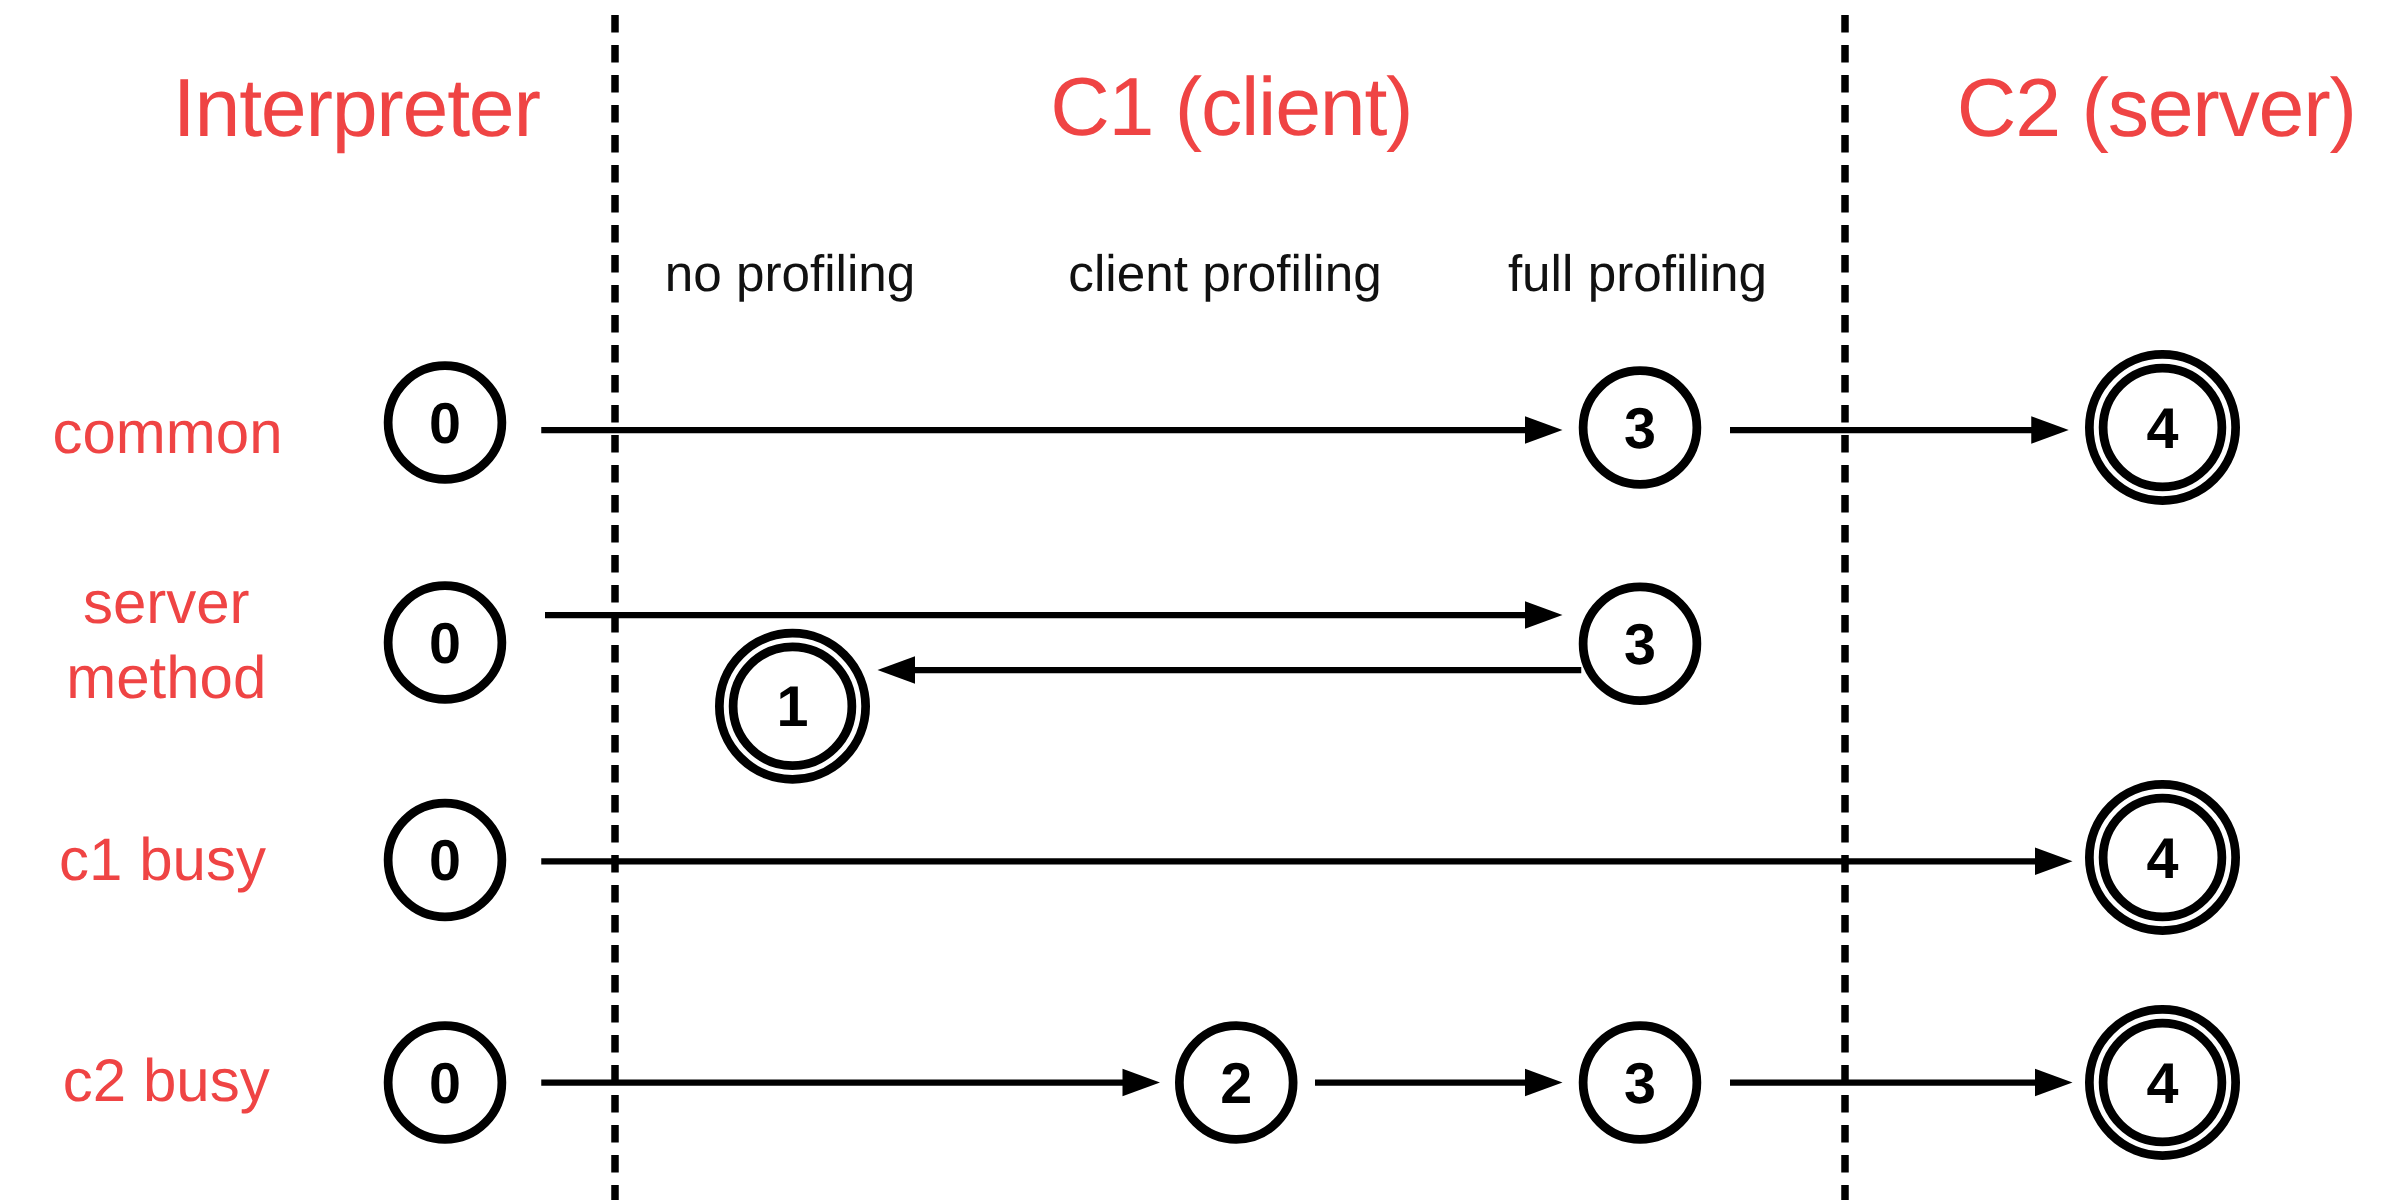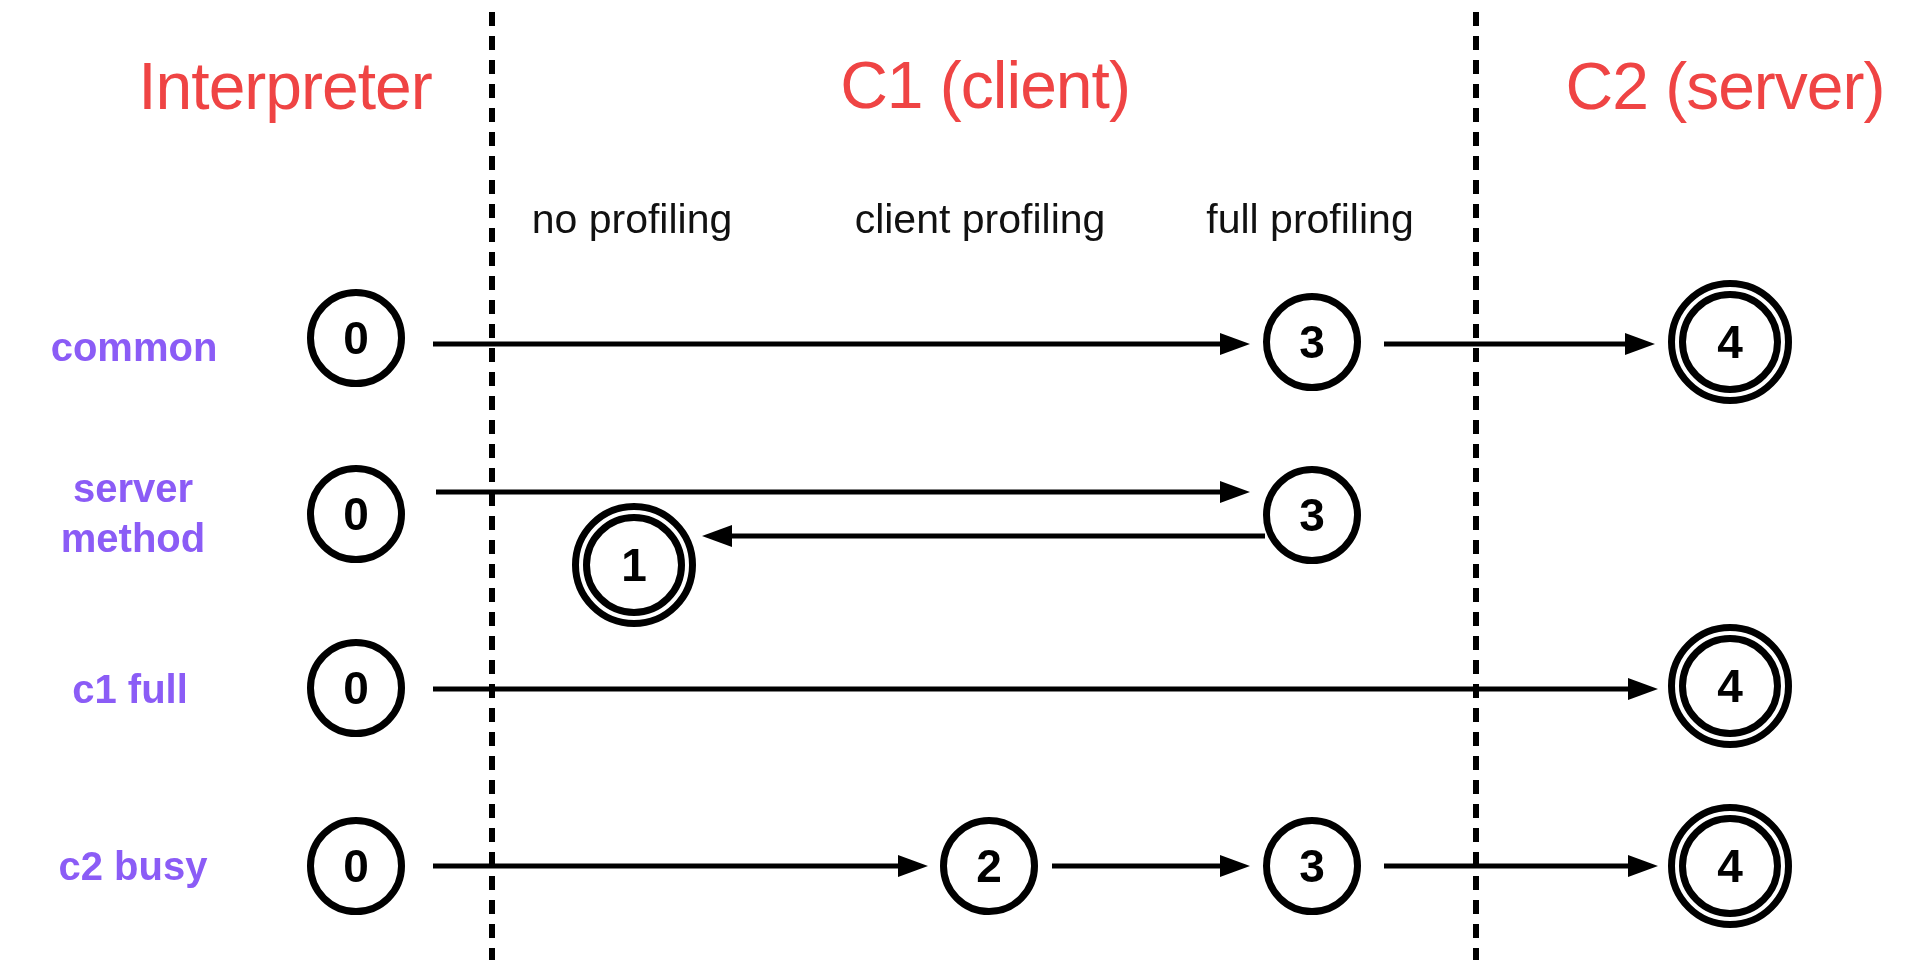--- a/index.html
+++ b/index.html
@@ -26,26 +26,26 @@
     position: absolute;
     transform: translate(-50%, -50%);
     font-size: 41px;
     font-weight: 400;
     white-space: nowrap;
     color: #111;
   }
   .rowlabel {
     position: absolute;
     transform: translate(-50%, -50%);
-    font-size: 40px;
-    font-weight: 700;
+    font-size: 48px;
+    font-weight: 400;
     text-align: center;
     white-space: pre-line;
     line-height: 1.25;
-    color: #8b5cf6;
+    color: #ef4444;
   }
   .node {
     position: absolute;
     transform: translate(-50%, -50%);
     box-sizing: border-box;
     border: 7px solid #000;
     border-radius: 50%;
     background: #fff;
     display: flex;
     align-items: center;
@@ -101,21 +101,21 @@
     </div>
   <div id="sublabels">
       <div class="sublabel" style="left: 632px; top: 219px;">no profiling</div>
       <div class="sublabel" style="left: 980px; top: 219px;">client profiling</div>
       <div class="sublabel" style="left: 1310px; top: 219px;">full profiling</div>
     </div>
   <div id="rowlabels">
       <div class="rowlabel" style="left: 134px; top: 347px;">common</div>
       <div class="rowlabel" style="left: 133px; top: 513px;">server
 method</div>
-      <div class="rowlabel" style="left: 130px; top: 689px;">c1 full</div>
+      <div class="rowlabel" style="left: 130px; top: 689px;">c1 busy</div>
       <div class="rowlabel" style="left: 133px; top: 866px;">c2 busy</div>
     </div>
   <div id="nodes">
       <div class="node single" style="left: 356px; top: 338px;">
         <div class="num">0</div>
       </div>
       <div class="node single" style="left: 1312px; top: 342px;">
         <div class="num">3</div>
       </div>
       <div class="node double" style="left: 1730px; top: 342px;">

